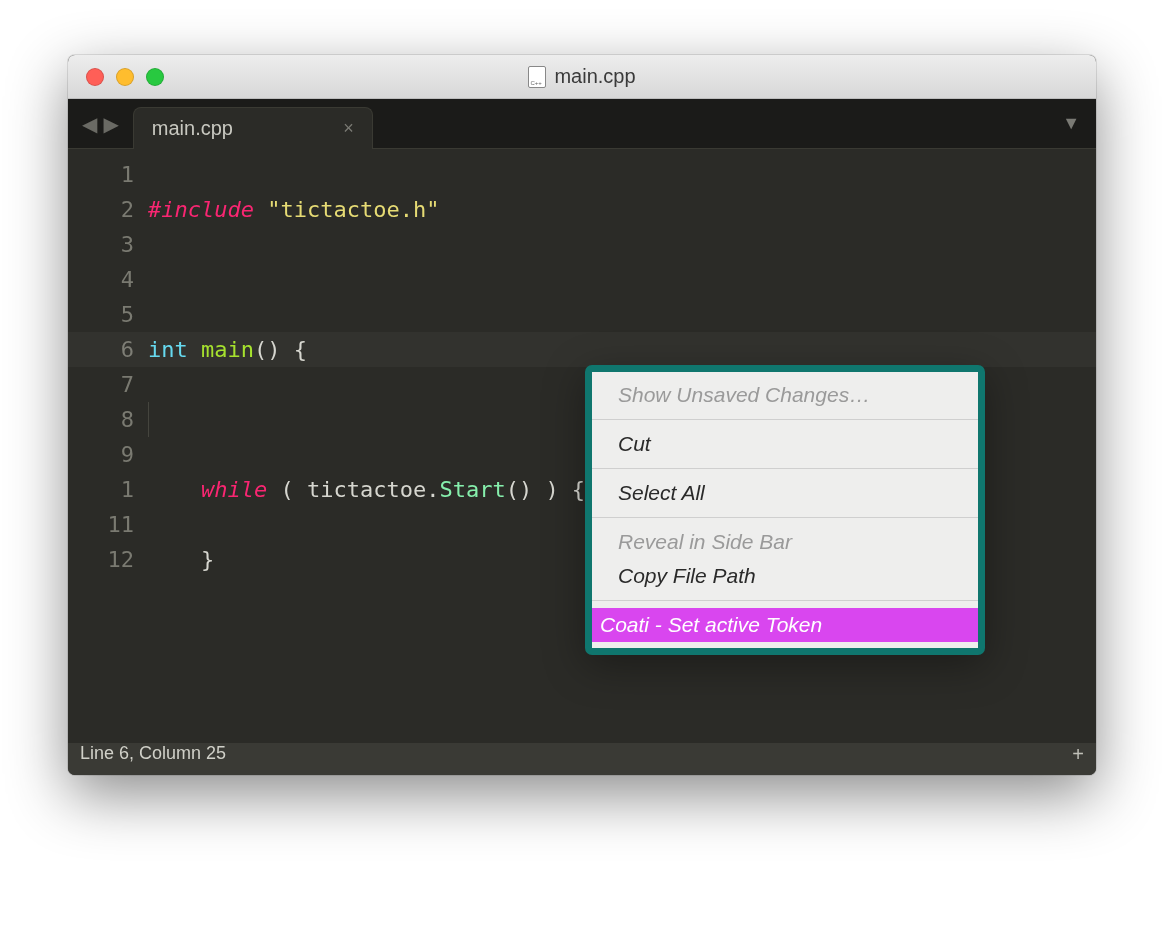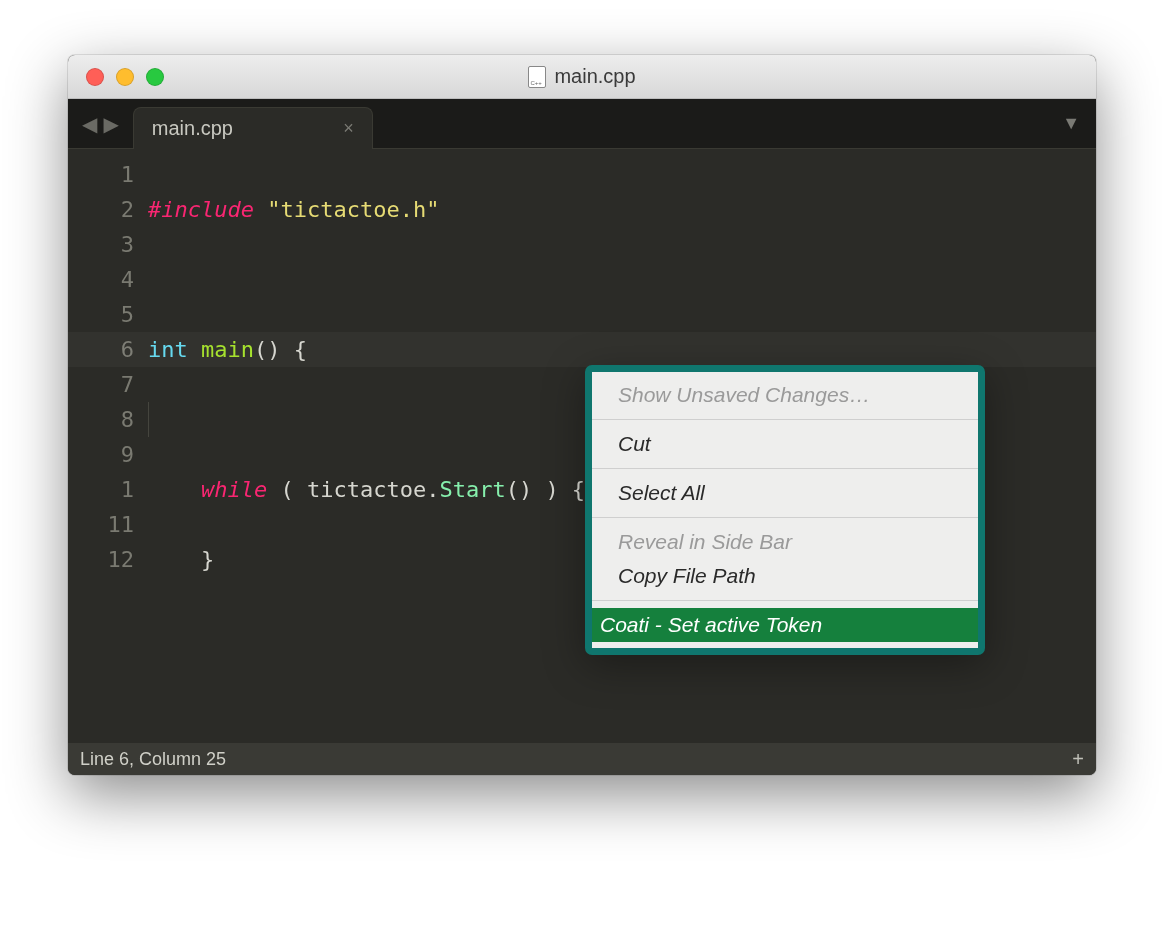--- a/index.html
+++ b/index.html
@@ -153,21 +153,20 @@
   .k-blue { color: #66d9ef; }
   .k-green { color: #a6e22e; }
   .k-yellow { color: #e6db74; }
   .k-fn { color: #86efac; }
   .statusbar {
     height: 32px;
     background: #3a3a35;
     color: #d0d0c8;
     font-size: 18px;
     display: flex;
-    align-items: center;
     padding: 0 12px;
     justify-content: space-between;
   }
   .statusbar .plus { color: #c0c0b8; font-size: 20px; }
   
   .context-menu {
     position: absolute;
     top: 365px;
     left: 585px;
     width: 400px;
@@ -180,21 +179,21 @@
     color: #2a2a2a;
     overflow: hidden;
     font-style: italic;
   }
   .menu-item {
     padding: 5px 26px;
     cursor: default;
   }
   .menu-item.disabled { color: #9a9a9a; }
   .menu-item.highlight {
-    background: #15803d;
+    background: #d946ef;
     color: #fff;
     padding-left: 8px;
   }
   .menu-sep {
     height: 1px;
     background: #cfcfcf;
     margin: 7px 0;
   }
 </style>
 </head>

